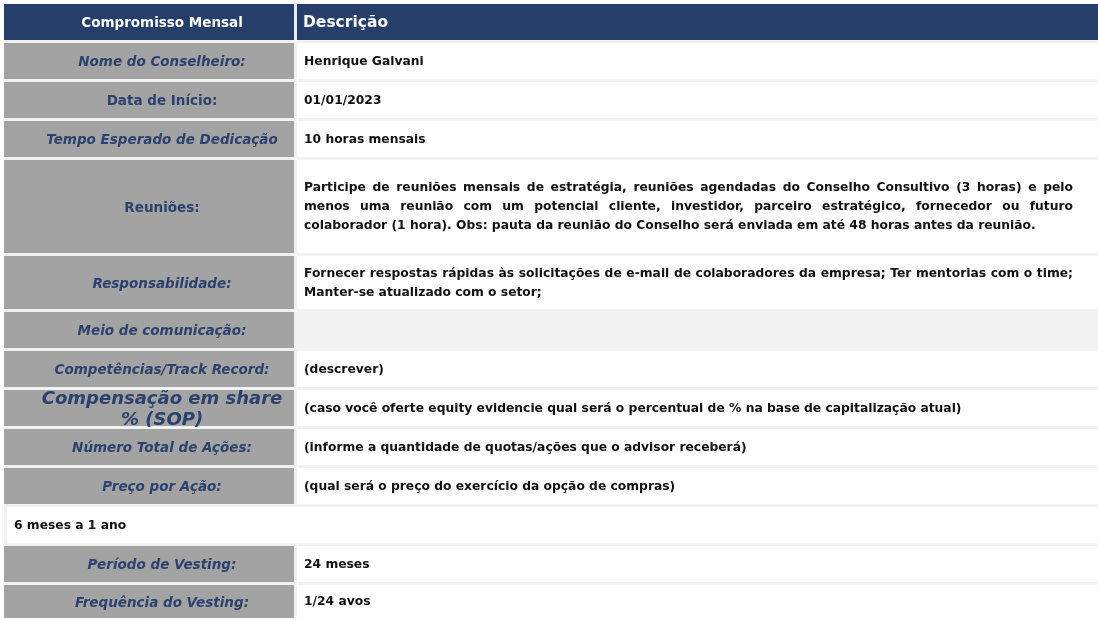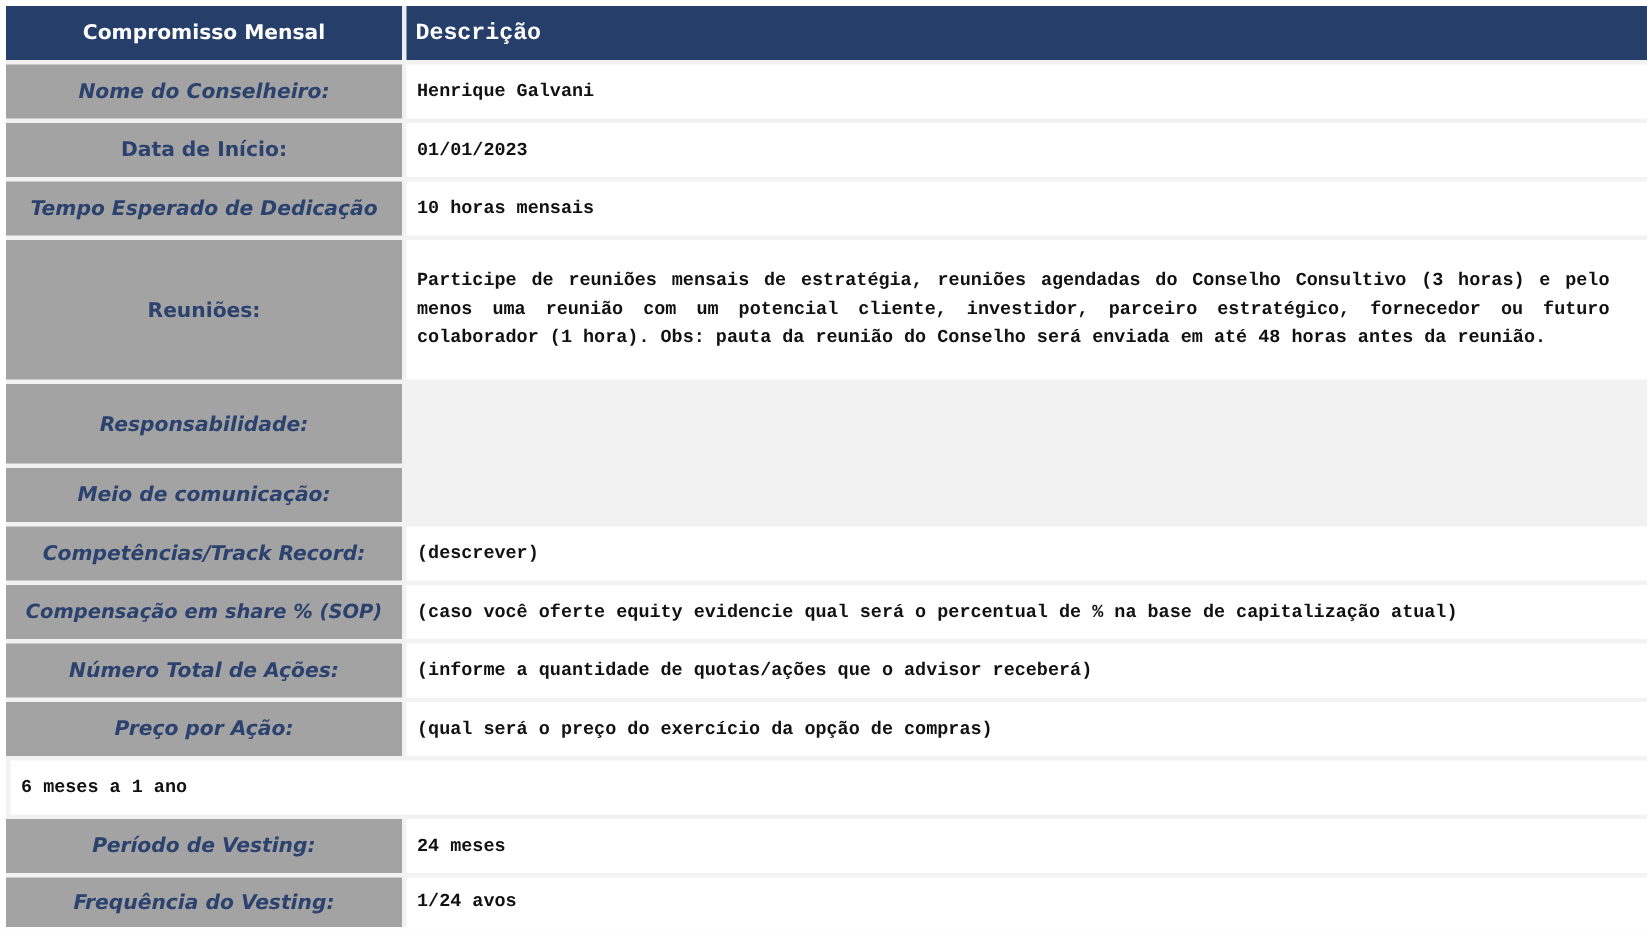--- a/index.html
+++ b/index.html
@@ -1,23 +1,23 @@
 <!DOCTYPE html>
 <html><head>
 <meta charset="utf-8">
 <style>
   html, body { margin: 0; padding: 0; background: #ffffff; }
   body { width: 1098px; height: 621px; overflow: hidden; font-family: "DejaVu Sans", sans-serif; }
   .sheet { position: absolute; left: 4px; top: 4px; width: 1094px; background: #f2f2f2; }
   .row { display: flex; margin-bottom: 3px; }
   .row:last-child { margin-bottom: 0; justify-content: center; }
-  .lab { width: 264px; flex: 0 0 264px; background: #a3a3a3; color: #2c426e; font-weight: bold; font-size: 13.5px; display: flex; align-items: center; justify-content: center; text-align: center; font-style: italic; }
+  .lab { width: 264px; flex: 0 0 264px; background: #a3a3a3; color: #2c426e; font-weight: bold; font-size: 13.5px; display: flex; align-items: center; justify-content: center; text-align: center; font-style: italic; padding-left: 26px; }
   .lab.upright { font-style: normal; }
   .gap { width: 3px; flex: 0 0 3px; background: #f2f2f2; }
-  .val { flex: 1; background: #ffffff; color: #111111; font-weight: bold; font-size: 12.3px; display: flex; align-items: center; padding: 0 25px 0 7px; line-height: 19px; font-family: Liberation Mono, monospace; }
+  .val { flex: 1; background: #ffffff; color: #111111; font-weight: bold; font-size: 12.3px; display: flex; align-items: center; padding: 0 25px 0 7px; line-height: 19px; }
   .val p { margin: 0; text-align: justify; }
   .head .lab { background: #263f6a; color: #ffffff; font-style: normal; font-size: 13.5px; }
   .head .val { background: #263f6a; color: #ffffff; font-size: 15.5px; padding-left: 6px; }
   .head .gap { background: #e9edf3; }
   .h36 { height: 36px; }
   .h33 { height: 33px; }
 </style>
 </head>
 <body>
 
@@ -57,37 +57,40 @@
     <div class="lab upright">Reuniões:</div>
     <div class="gap"></div>
     <div class="val">
         <p>Participe de reuniões mensais de estratégia, reuniões agendadas do Conselho Consultivo (3 horas) e pelo menos uma reunião com um potencial cliente, investidor, parceiro estratégico, fornecedor ou futuro colaborador (1 hora).  Obs: pauta da reunião do Conselho será enviada em até 48 horas antes da reunião.</p>
       </div>
   </div>
 
   <div class="row" style="height:53px">
     <div class="lab">Responsabilidade:</div>
     <div class="gap"></div>
+    <div class="val">
+        <p>Fornecer respostas rápidas às solicitações de e-mail de colaboradores da empresa; Ter mentorias com o time; Manter-se atualizado com o setor;</p>
+      </div>
   </div>
 
   <div class="row h36">
     <div class="lab">Meio de comunicação:</div>
     <div class="gap"></div>
   </div>
 
   <div class="row h36">
     <div class="lab">Competências/Track Record:</div>
     <div class="gap"></div>
     <div class="val">
         <p>(descrever)</p>
       </div>
   </div>
 
   <div class="row h36">
-    <div class="lab" style="font-size:13px">Compensação em share % (SOP)</div>
+    <div class="lab" style="font-size:18px">Compensação em share % (SOP)</div>
     <div class="gap"></div>
     <div class="val">
         <p>(caso você oferte equity evidencie qual será o percentual de % na base de capitalização atual)</p>
       </div>
   </div>
 
   <div class="row h36">
     <div class="lab">Número Total de Ações:</div>
     <div class="gap"></div>
     <div class="val">

